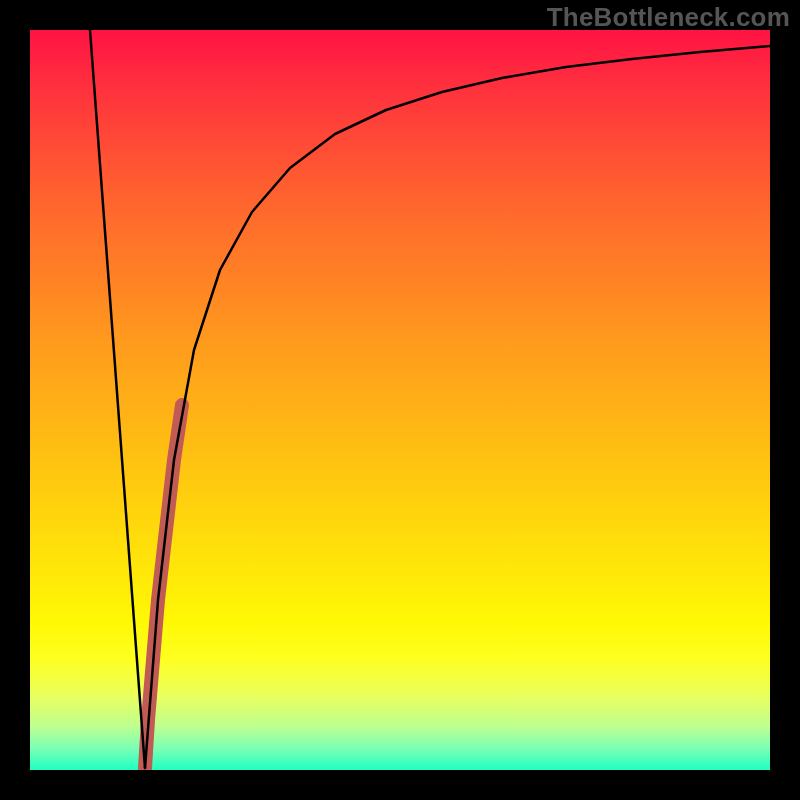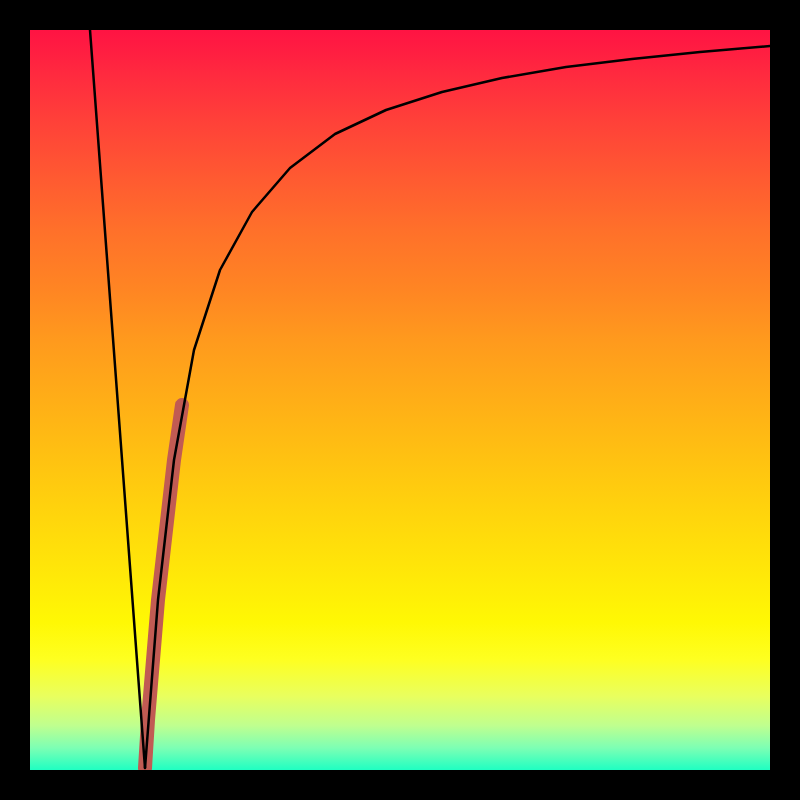--- a/index.html
+++ b/index.html
@@ -72,20 +72,21 @@
     stroke: #c15b53;
     stroke-width: 14;
     stroke-linecap: round;
     stroke-linejoin: round;
   }
 </style>
 </head>
 <body>
 
 <div class="frame">
+  <div class="watermark">TheBottleneck.com</div>
 
   <div class="plot-area">
     <svg viewBox="0 0 740 740" preserveAspectRatio="none">
       <path class="curve-highlight" d="M115 738 L118 690 L128 570 L144 430 L152 375"></path>
       <path class="curve-main" d="M60 0 L115 738"></path>
       <path class="curve-main" d="M115 738 L128 570 L144 430 L164 320 L190 240 L222 182 L260 138 L305 104 L356 80 L412 62 L472 48 L536 37 L602 29 L670 22 L740 16"></path>
     </svg>
   </div>
 </div>
 

